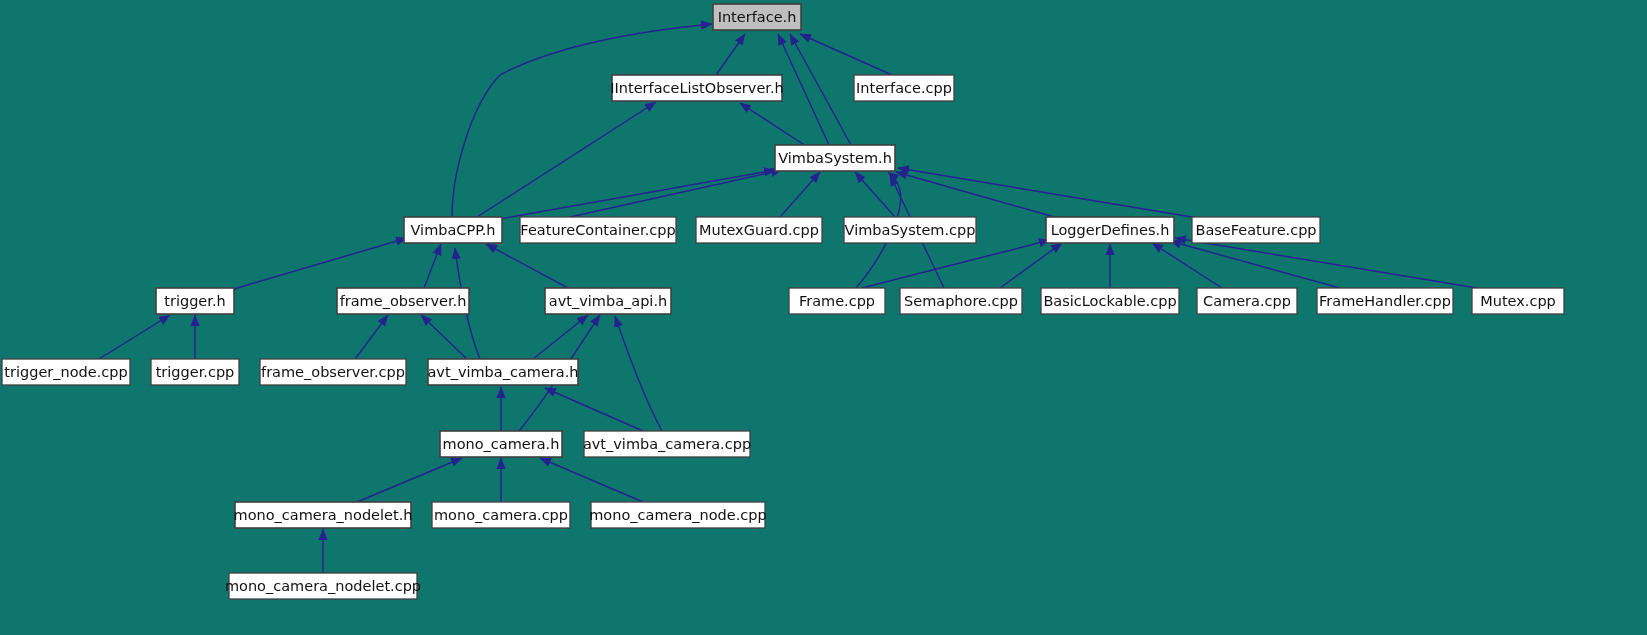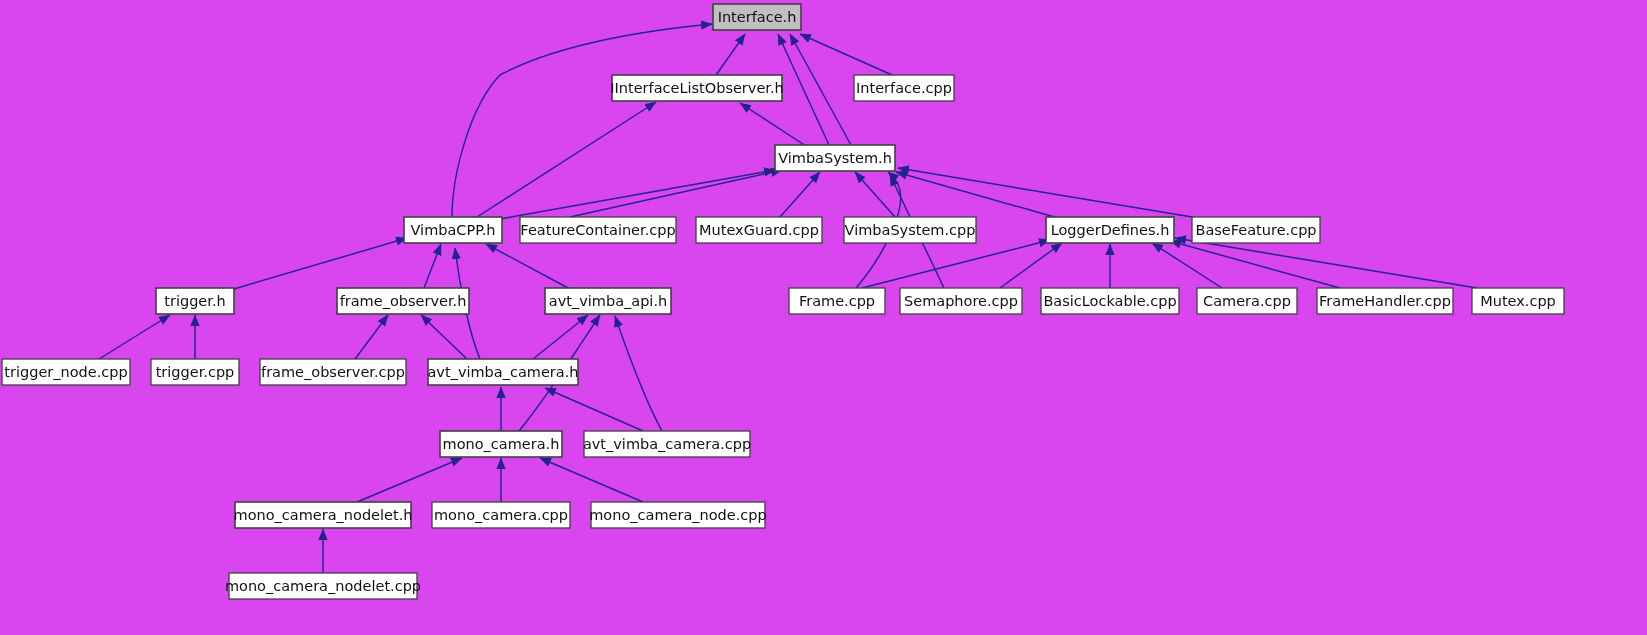--- a/index.html
+++ b/index.html
@@ -1,17 +1,17 @@
 <!DOCTYPE html>
 <html><head>
 <meta charset="utf-8">
 <style>
   html,body{margin:0;padding:0;background:#ffffff;}
   body{font-family:"DejaVu Sans","Liberation Sans",sans-serif;}
-  #graph-root{position:relative;width:1647px;height:635px;background:#d946ef;overflow:hidden;}
+  #graph-root{position:relative;width:1647px;height:635px;background:#0f766e;overflow:hidden;}
   svg#graph-svg{position:absolute;left:0;top:0;width:1647px;height:635px;display:block;}
   .node-rect{fill:#ffffff;stroke:#404040;stroke-width:1.3;}
   .node-rect.root{fill:#bfbfbf;stroke:#404040;stroke-width:1.3;}
   .node-rect.hdr{stroke:#404040;stroke-width:1.6;}
   .node-label{font-family:"DejaVu Sans","Liberation Sans",sans-serif;font-size:14.5px;fill:#111111;text-anchor:middle;dominant-baseline:middle;}
   .edge{fill:none;stroke:#23238e;stroke-width:1.45;}
   .arrow-fill{fill:#23238e;stroke:none;}
 </style>
 </head>
 <body>

